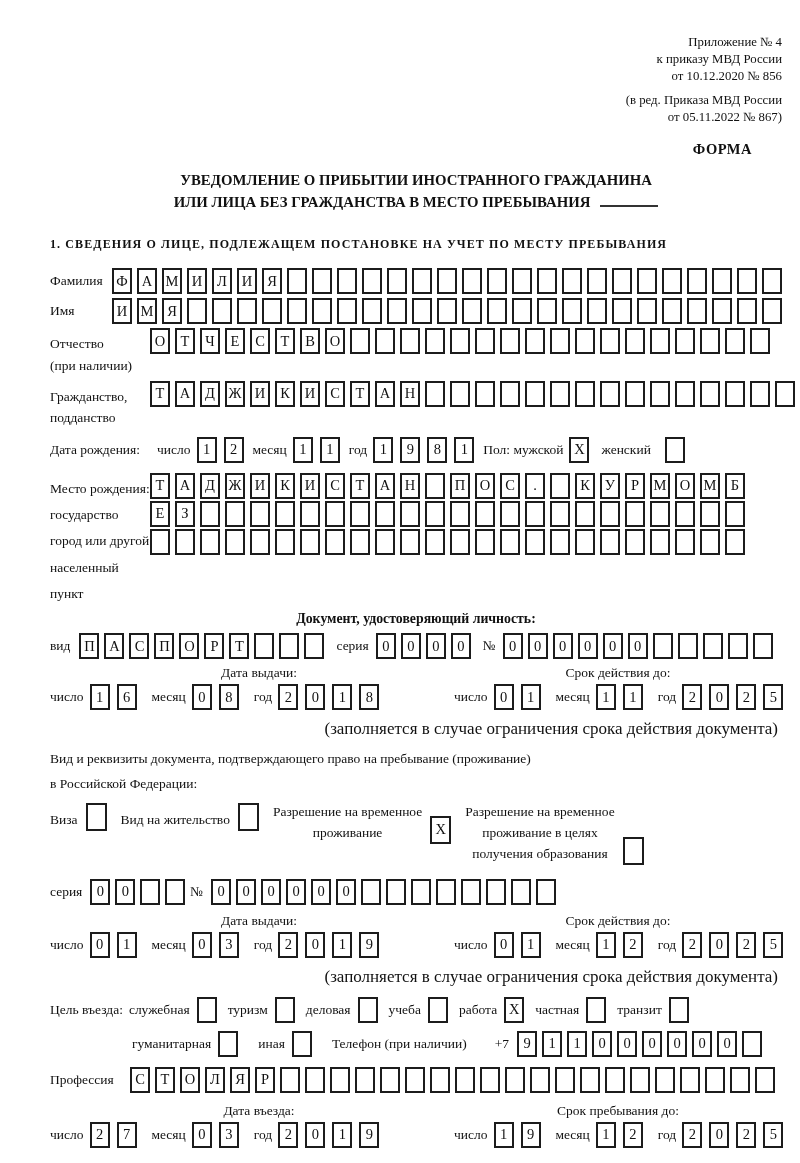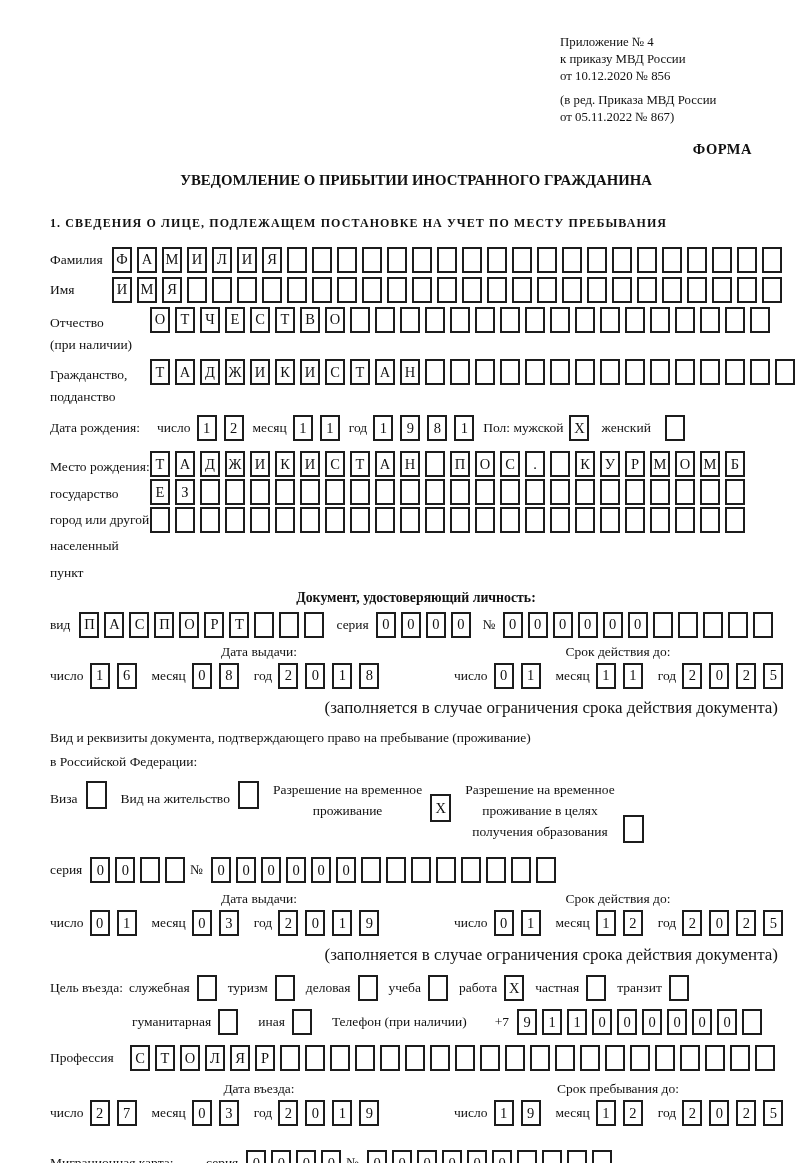--- a/index.html
+++ b/index.html
@@ -6,21 +6,21 @@
   html,body { width:800px; background:#ffffff; }
   body {
     min-height:1163px;
     font-family:"Liberation Serif","DejaVu Serif",serif;
     color:#111;
     font-size:13.5px;
   }
   .page { width:800px; min-height:1163px; padding:34px 18px 10px 50px; }
 
   
-  .hdr-block { margin-left:auto; width:222px; font-size:12.8px; line-height:1.32; }
+  .hdr-block { margin-left:auto; width:222px; font-size:12.8px; line-height:1.32;text-align:right; }
   .hdr-block .rev { margin-top:7px; }
   .forma { text-align:right; padding-right:30px; font-weight:bold; font-size:14.5px; margin-top:16px; letter-spacing:.5px; }
 
   .title { text-align:center; font-weight:bold; font-size:14.8px; line-height:1.45; margin-top:12px; }
   .blank-line { display:inline-block; width:58px; border-bottom:2px solid #333; margin-left:10px; }
 
   .sec-heading { font-weight:bold; font-size:12px; letter-spacing:1.1px; margin-top:24px; margin-bottom:16px; white-space:nowrap; }
 
   
   .run { display:flex; flex-wrap:nowrap; }
@@ -109,20 +109,21 @@
     <div>к приказу МВД России</div>
     <div>от 10.12.2020 № 856</div>
     <div class="rev">(в ред. Приказа МВД России</div>
     <div>от 05.11.2022 № 867)</div>
   </div>
 
   <div class="forma">ФОРМА</div>
 
   <div class="title">
     <div>УВЕДОМЛЕНИЕ О ПРИБЫТИИ ИНОСТРАННОГО ГРАЖДАНИНА</div>
+    <div><span>ИЛИ ЛИЦА БЕЗ ГРАЖДАНСТВА В МЕСТО ПРЕБЫВАНИЯ</span><span class="blank-line"></span></div>
   </div>
 
   <div class="sec-heading">1. СВЕДЕНИЯ О ЛИЦЕ, ПОДЛЕЖАЩЕМ ПОСТАНОВКЕ НА УЧЕТ ПО МЕСТУ ПРЕБЫВАНИЯ</div>
 
   <div class="frow">
     <div class="lbl lbl-sm">Фамилия</div>
     <div class="run">
         <div class="cell filled">Ф</div>
         <div class="cell filled">А</div>
         <div class="cell filled">М</div>

